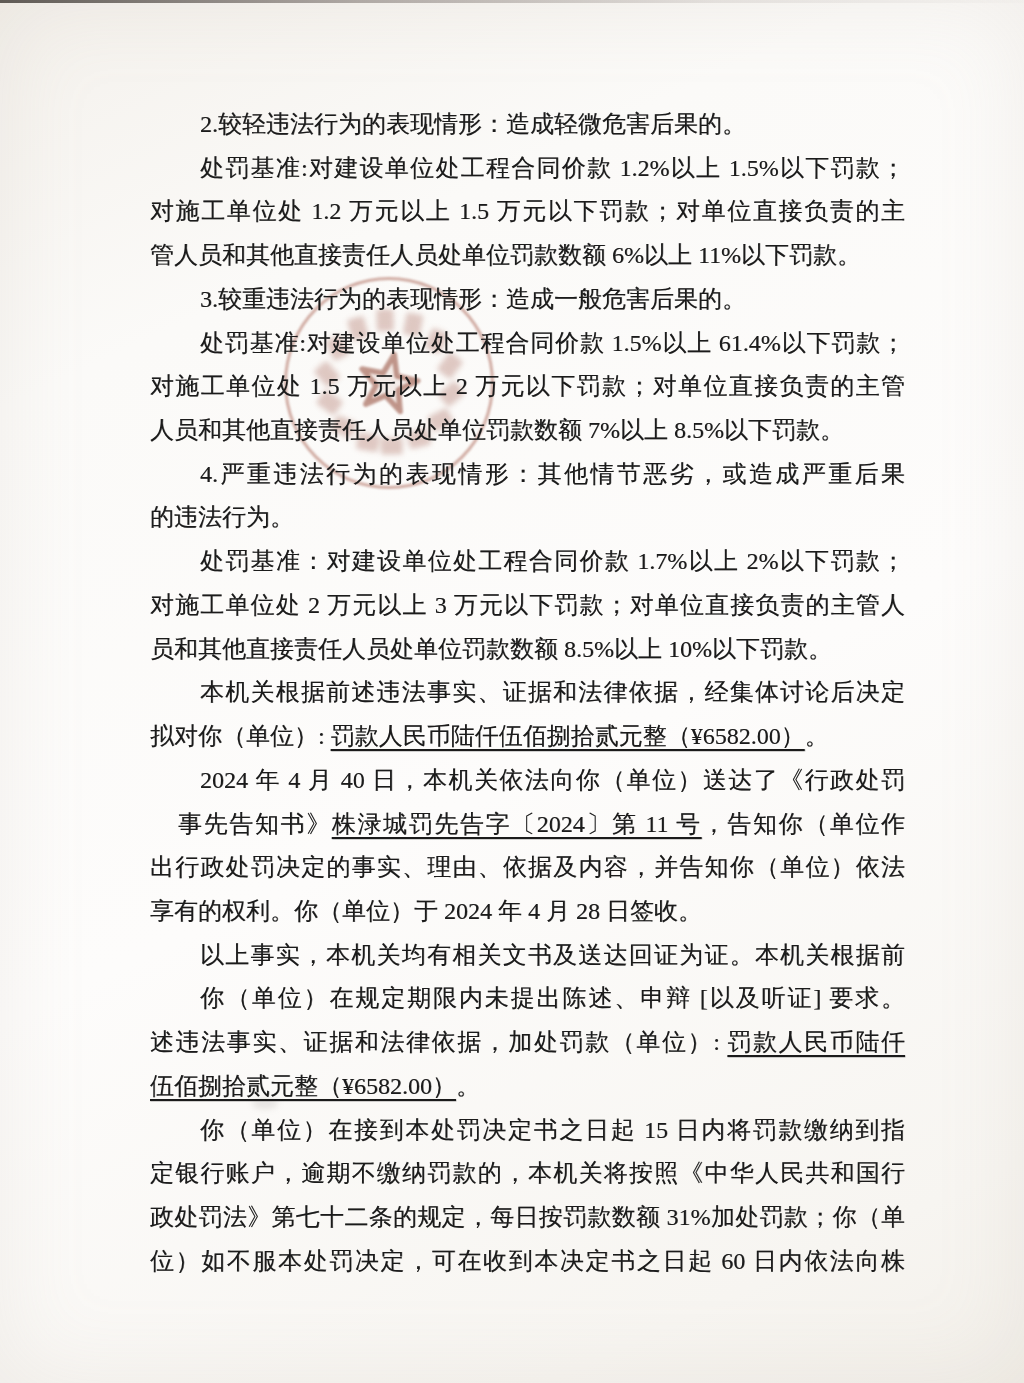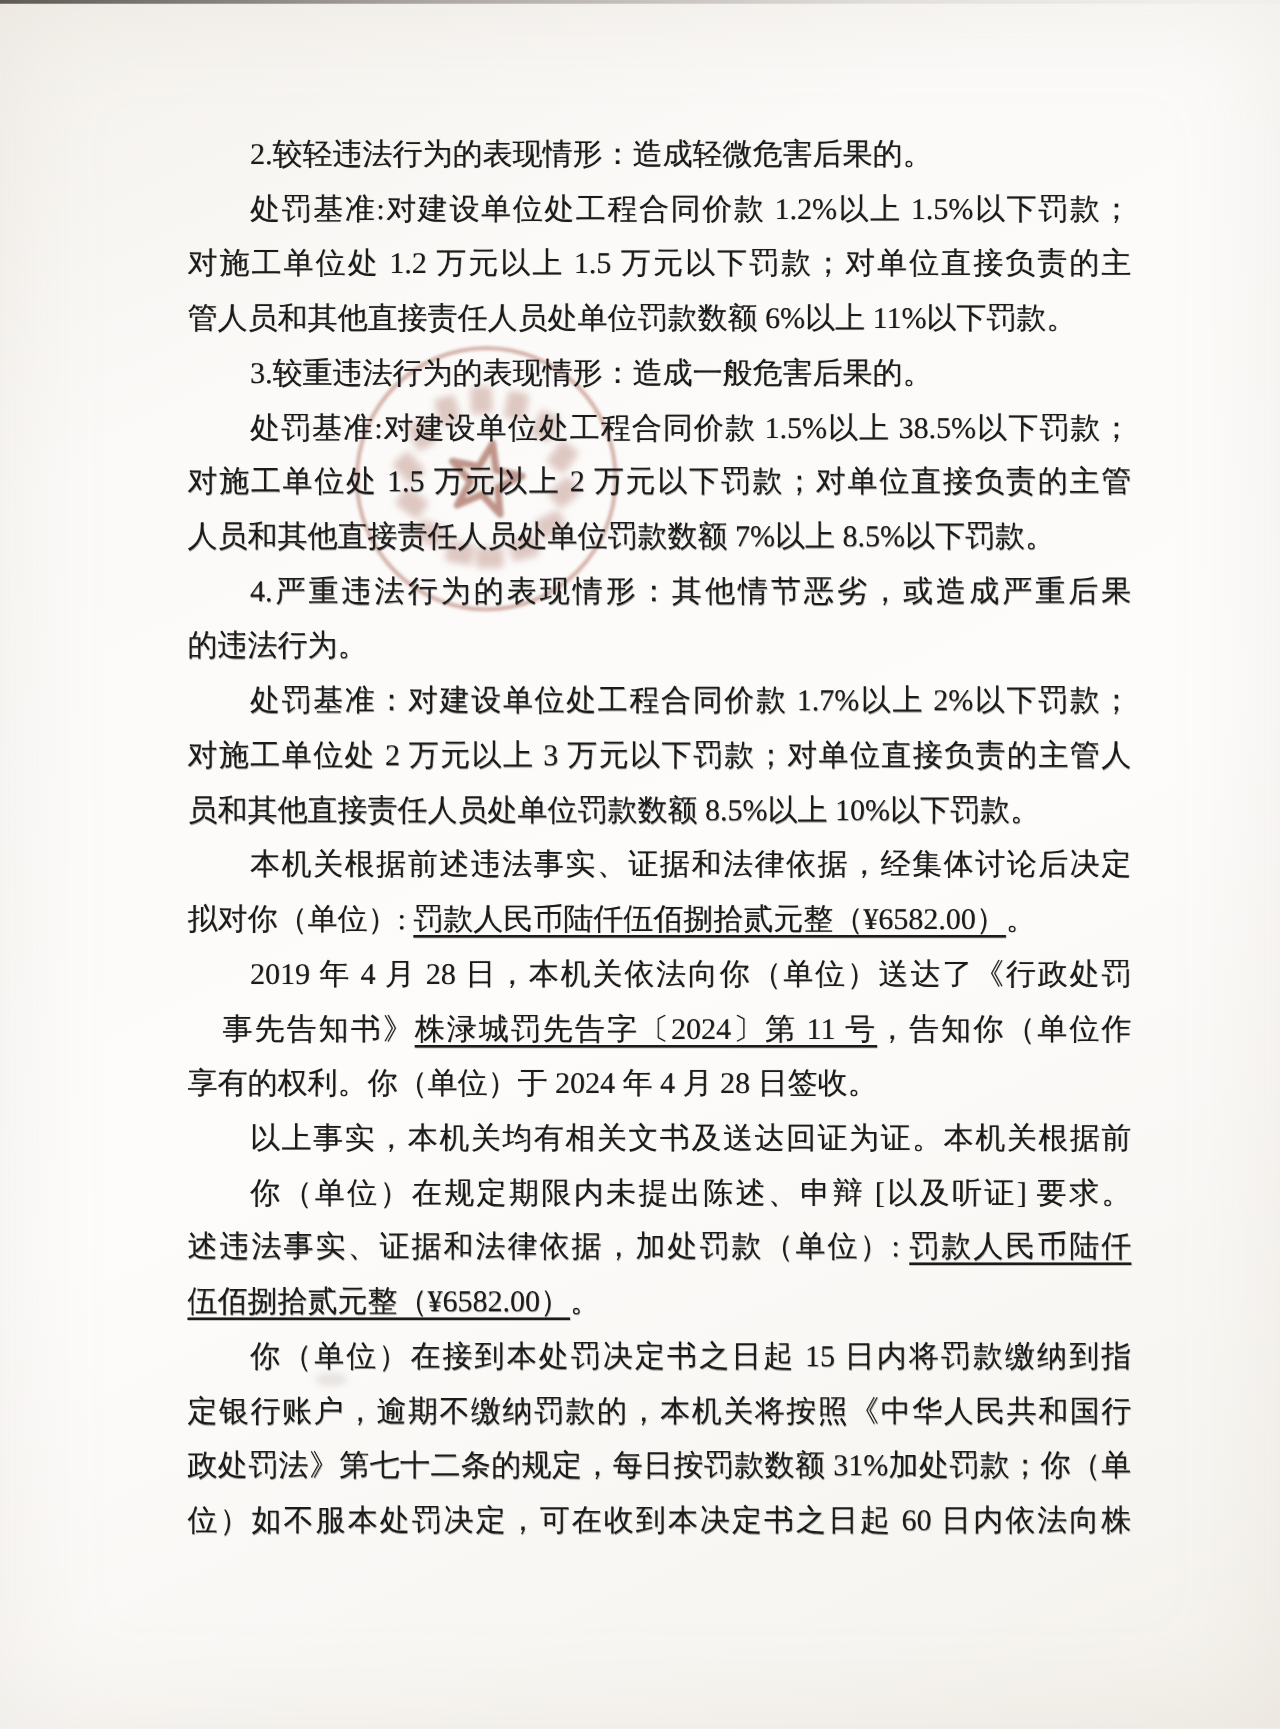--- a/index.html
+++ b/index.html
@@ -76,32 +76,33 @@
     </div>
 
   <div class="smudge"></div>
 
   <div class="doc">
       <div class="line" style="padding-left: 50px;"><span>2.较轻违法行为的表现情形：造成轻微危害后果的。</span></div>
       <div class="line full" style="padding-left: 50px;"><span>处罚基准:对建设单位处工程合同价款 1.2%以上 1.5%以下罚款；</span></div>
       <div class="line full" style="padding-left: 0px;"><span>对施工单位处 1.2 万元以上 1.5 万元以下罚款；对单位直接负责的主</span></div>
       <div class="line" style="padding-left: 0px;"><span>管人员和其他直接责任人员处单位罚款数额 6%以上 11%以下罚款。</span></div>
       <div class="line" style="padding-left: 50px;"><span>3.较重违法行为的表现情形：造成一般危害后果的。</span></div>
-      <div class="line full" style="padding-left: 50px;"><span>处罚基准:对建设单位处工程合同价款 1.5%以上 38.5%以下罚款；</span></div>
+      <div class="line full" style="padding-left: 50px;"><span>处罚基准:对建设单位处工程合同价款 1.5%以上 61.4%以下罚款；</span></div>
       <div class="line full" style="padding-left: 0px;"><span>对施工单位处 1.5 万元以上 2 万元以下罚款；对单位直接负责的主管</span></div>
       <div class="line" style="padding-left: 0px;"><span>人员和其他直接责任人员处单位罚款数额 7%以上 8.5%以下罚款。</span></div>
       <div class="line full" style="padding-left: 50px;"><span>4.严重违法行为的表现情形：其他情节恶劣，或造成严重后果</span></div>
       <div class="line" style="padding-left: 0px;"><span>的违法行为。</span></div>
       <div class="line full" style="padding-left: 50px;"><span>处罚基准：对建设单位处工程合同价款 1.7%以上 2%以下罚款；</span></div>
       <div class="line full" style="padding-left: 0px;"><span>对施工单位处 2 万元以上 3 万元以下罚款；对单位直接负责的主管人</span></div>
       <div class="line" style="padding-left: 0px;"><span>员和其他直接责任人员处单位罚款数额 8.5%以上 10%以下罚款。</span></div>
       <div class="line full" style="padding-left: 50px;"><span>本机关根据前述违法事实、证据和法律依据，经集体讨论后决定</span></div>
       <div class="line" style="padding-left: 0px;"><span>拟对你（单位）: </span><span class="u b">罚款人民币陆仟伍佰捌拾贰元整（¥6582.00）</span><span>。</span></div>
-      <div class="line full" style="padding-left: 50px;"><span>2019 年 4 月 28 日，本机关依法向你（单位）送达了《行政处罚</span></div>
+      <div class="line full" style="padding-left: 50px;"><span>2024 年 4 月 40 日，本机关依法向你（单位）送达了《行政处罚</span></div>
       <div class="line full" style="padding-left: 28px;"><span>事先告知书》</span><span class="u">株渌城罚先告字〔2024〕第 11 号</span><span>，告知你（单位作</span></div>
+      <div class="line full" style="padding-left: 0px;"><span>出行政处罚决定的事实、理由、依据及内容，并告知你（单位）依法</span></div>
       <div class="line" style="padding-left: 0px;"><span>享有的权利。你（单位）于 2024 年 4 月 28 日签收。</span></div>
       <div class="line full" style="padding-left: 50px;"><span>以上事实，本机关均有相关文书及送达回证为证。本机关根据前</span></div>
       <div class="line full" style="padding-left: 50px;"><span>你（单位）在规定期限内未提出陈述、申辩 [以及听证] 要求。</span></div>
       <div class="line full" style="padding-left: 0px;"><span>述违法事实、证据和法律依据，加处罚款（单位）: </span><span class="u b">罚款人民币陆仟</span></div>
       <div class="line" style="padding-left: 0px;"><span class="u b">伍佰捌拾贰元整（¥6582.00）</span><span>。</span></div>
       <div class="line full" style="padding-left: 50px;"><span>你（单位）在接到本处罚决定书之日起 15 日内将罚款缴纳到指</span></div>
       <div class="line full" style="padding-left: 0px;"><span>定银行账户，逾期不缴纳罚款的，本机关将按照《中华人民共和国行</span></div>
       <div class="line full" style="padding-left: 0px;"><span>政处罚法》第七十二条的规定，每日按罚款数额 31%加处罚款；你（单</span></div>
       <div class="line full" style="padding-left: 0px;"><span>位）如不服本处罚决定，可在收到本决定书之日起 60 日内依法向株</span></div>
     </div>

